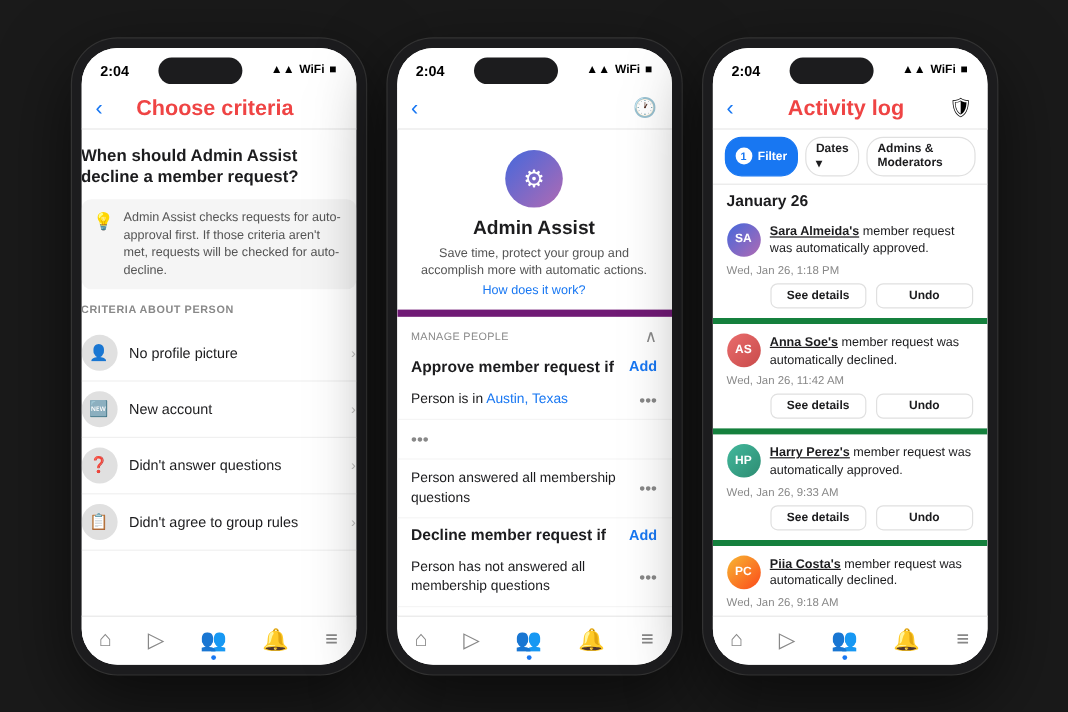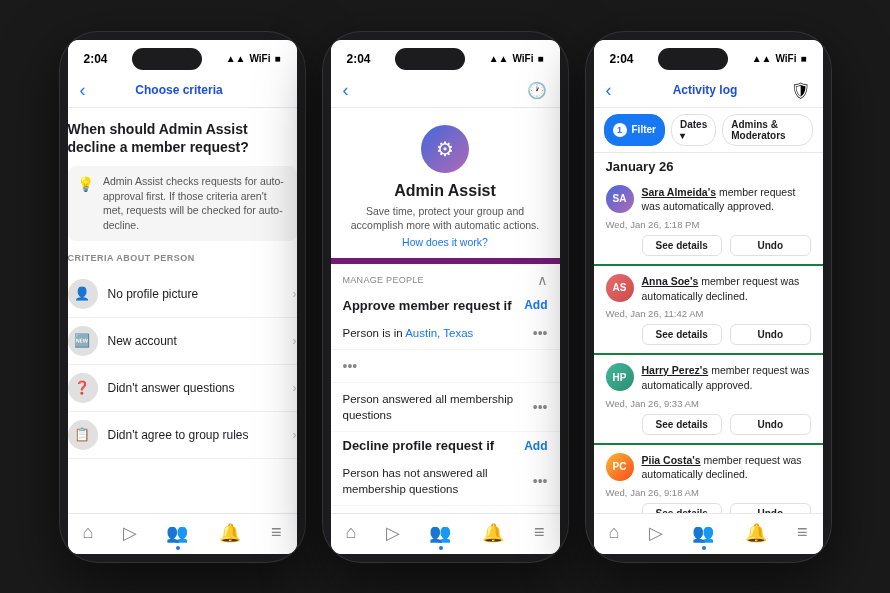--- a/index.html
+++ b/index.html
@@ -23,21 +23,21 @@
       padding: 8px;
       box-shadow: 0 0 0 1px #333, 0 20px 60px rgba(0,0,0,0.6);
       position: relative;
       flex-shrink: 0;
     }
 
     .phone-inner {
       width: 100%;
       height: 100%;
       background: #fff;
-      border-radius: 11px;
+      border-radius: 30px;
       overflow: hidden;
       display: flex;
       flex-direction: column;
       position: relative;
     }
 
     
     .status-bar {
       display: flex;
       align-items: center;
@@ -71,23 +71,23 @@
       flex-shrink: 0;
     }
     .nav-header .back-btn {
       font-size: 18px;
       color: #1877f2;
       cursor: pointer;
       margin-right: 8px;
       font-weight: 300;
     }
     .nav-header .title {
-      font-size: 12px;
+      font-size: 18px;
       font-weight: 600;
-      color: #1d4ed8;
+      color: #ef4444;
       flex: 1;
       text-align: center;
     }
     .nav-header .right-icon {
       width: 20px;
       font-size: 16px;
       text-align: right;
     }
 
     
@@ -297,21 +297,21 @@
     .p3-date-label {
       font-size: 13px;
       font-weight: 700;
       color: #1c1c1e;
       padding: 6px 12px 3px;
       flex-shrink: 0;
     }
 
     .p3-log-item {
       padding: 8px 12px;
-      border-bottom: 2px solid #15803d;
+      border-bottom: 5px solid #15803d;
       flex-shrink: 0;
     }
     .p3-log-header {
       display: flex;
       align-items: flex-start;
       gap: 8px;
       margin-bottom: 5px;
     }
     .p3-avatar {
       width: 28px;
@@ -472,21 +472,21 @@
         </div>
         <div class="p2-rule-item">
           <span class="p2-dots">•••</span>
         </div>
         <div class="p2-rule-item">
           <span class="p2-rule-text">Person answered all membership questions</span>
           <span class="p2-dots">•••</span>
         </div>
 
         <div class="p2-subsection-header">
-          <span class="p2-subsection-title">Decline profile request if</span>
+          <span class="p2-subsection-title">Decline member request if</span>
           <span class="p2-add-btn">Add</span>
         </div>
         <div class="p2-rule-item">
           <span class="p2-rule-text">Person has not answered all membership questions</span>
           <span class="p2-dots">•••</span>
         </div>
       </div>
     </div>
     <div class="bottom-nav">
       <span class="nav-icon">⌂</span>

